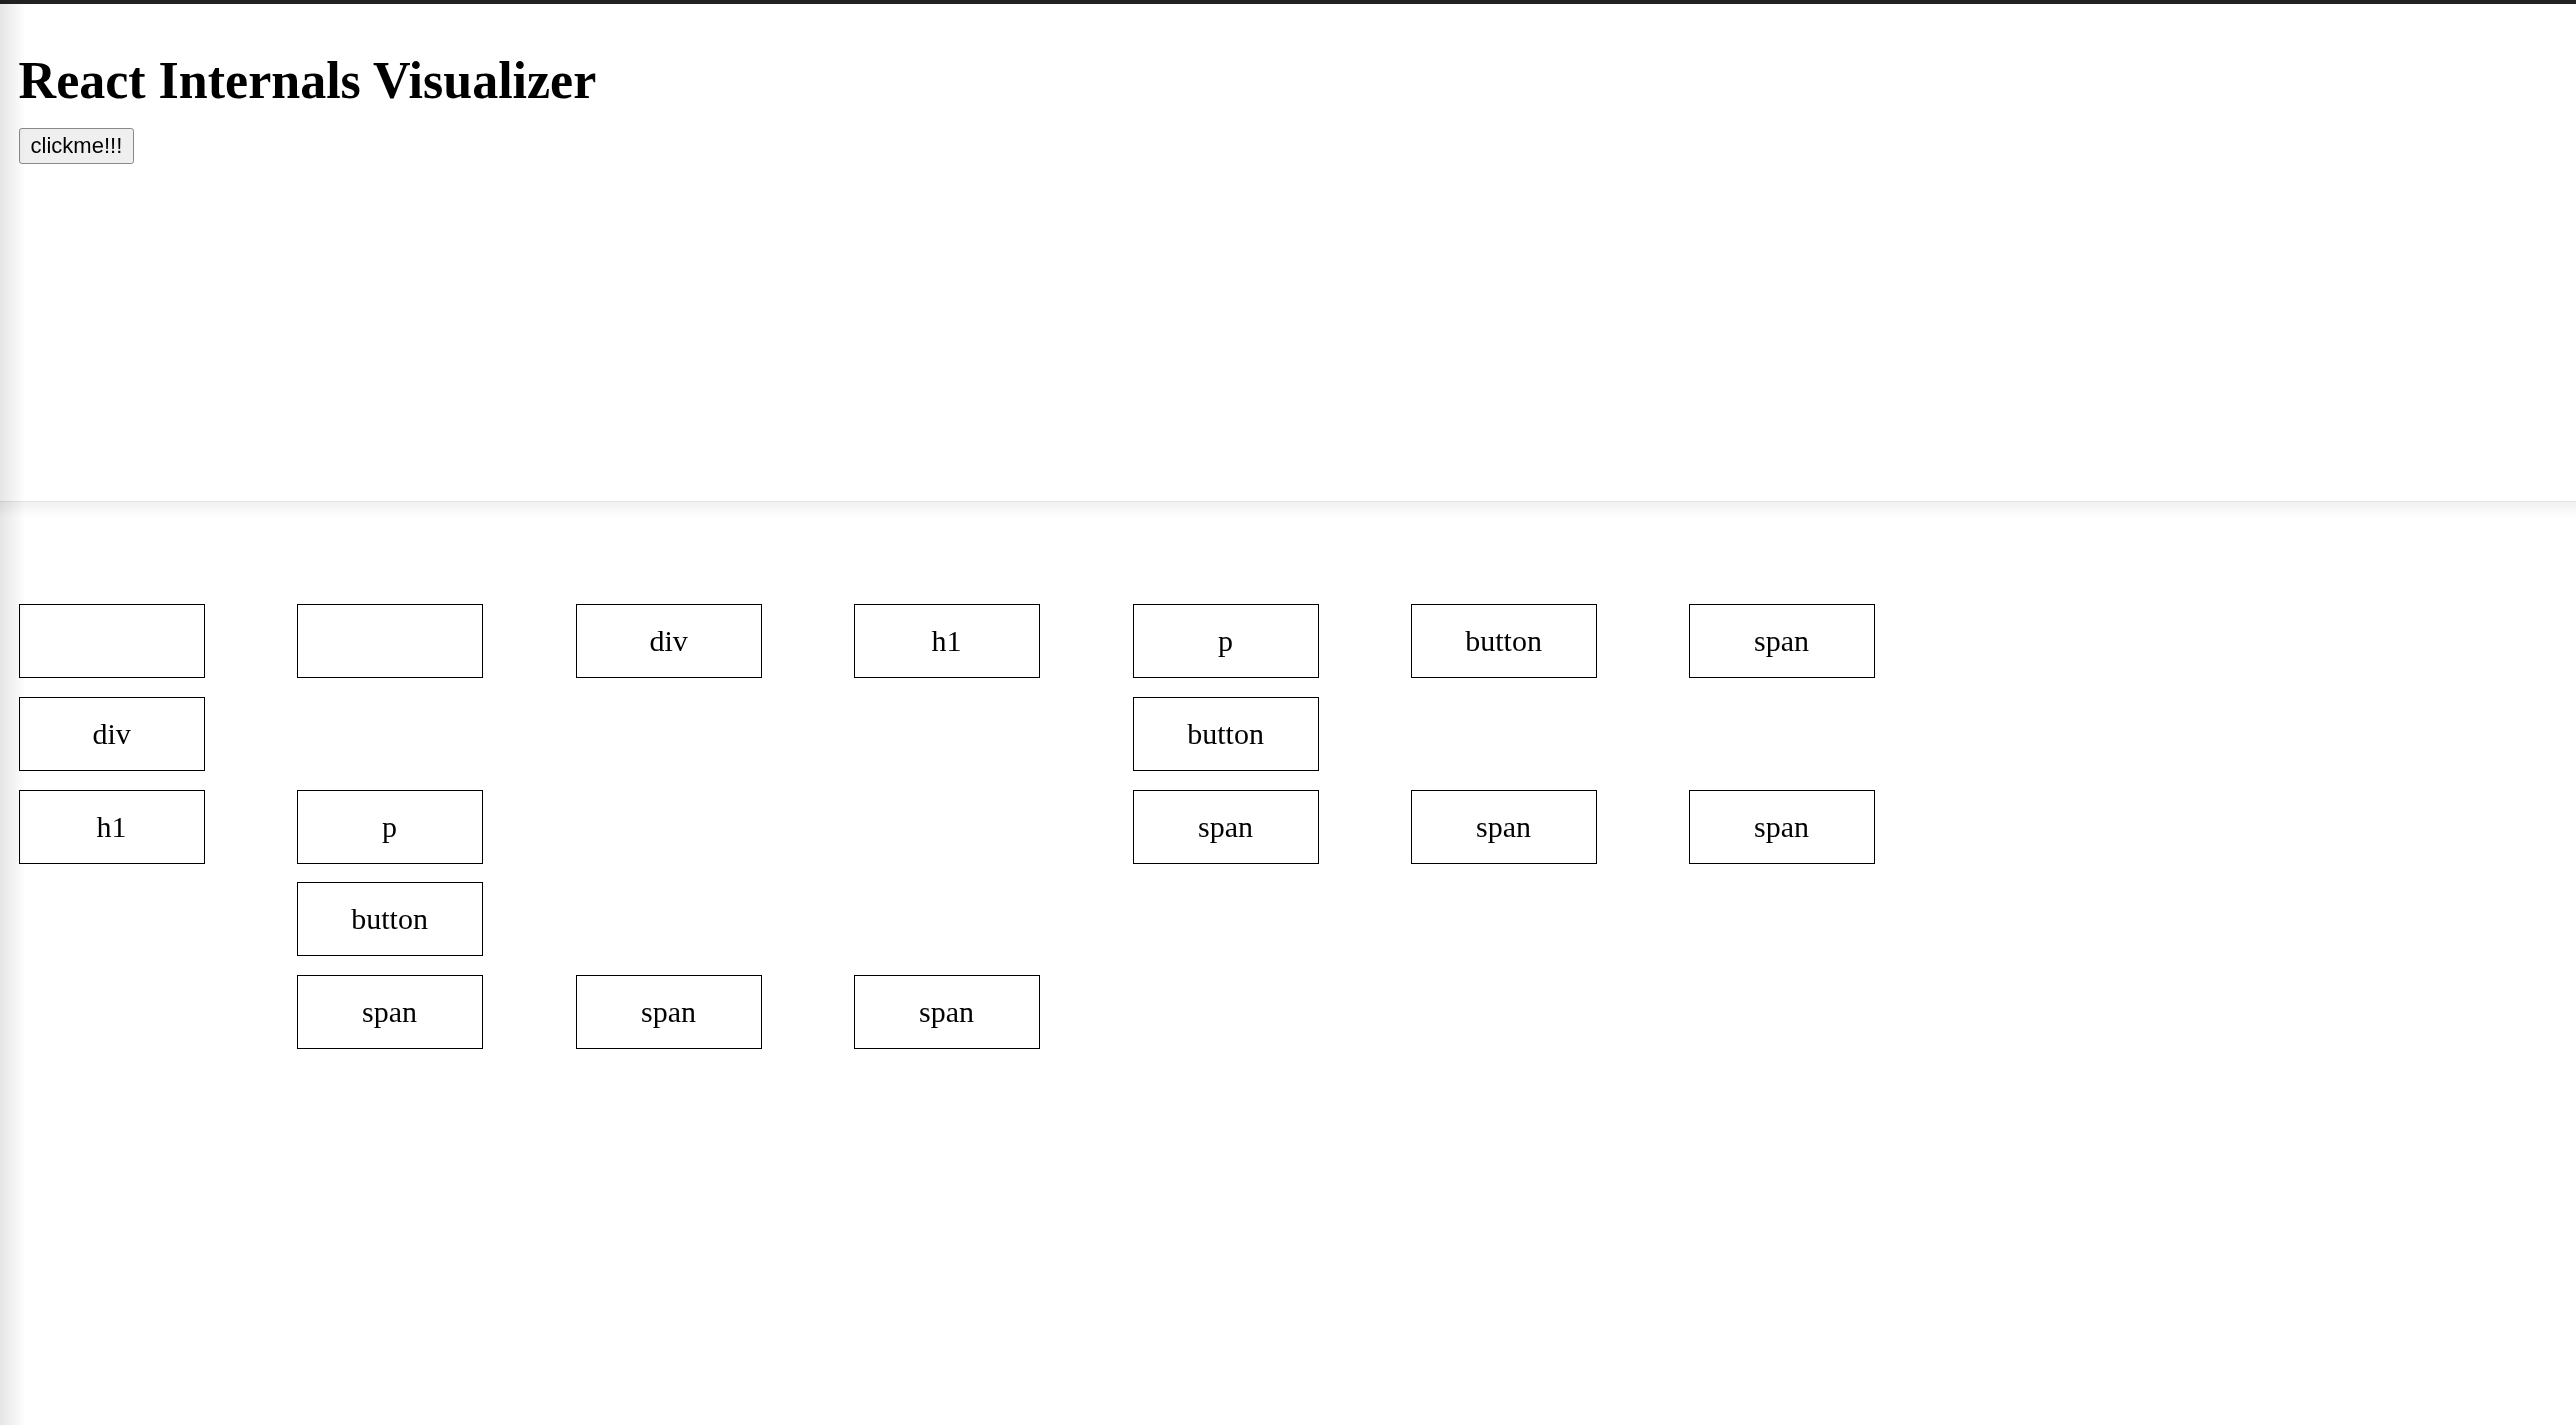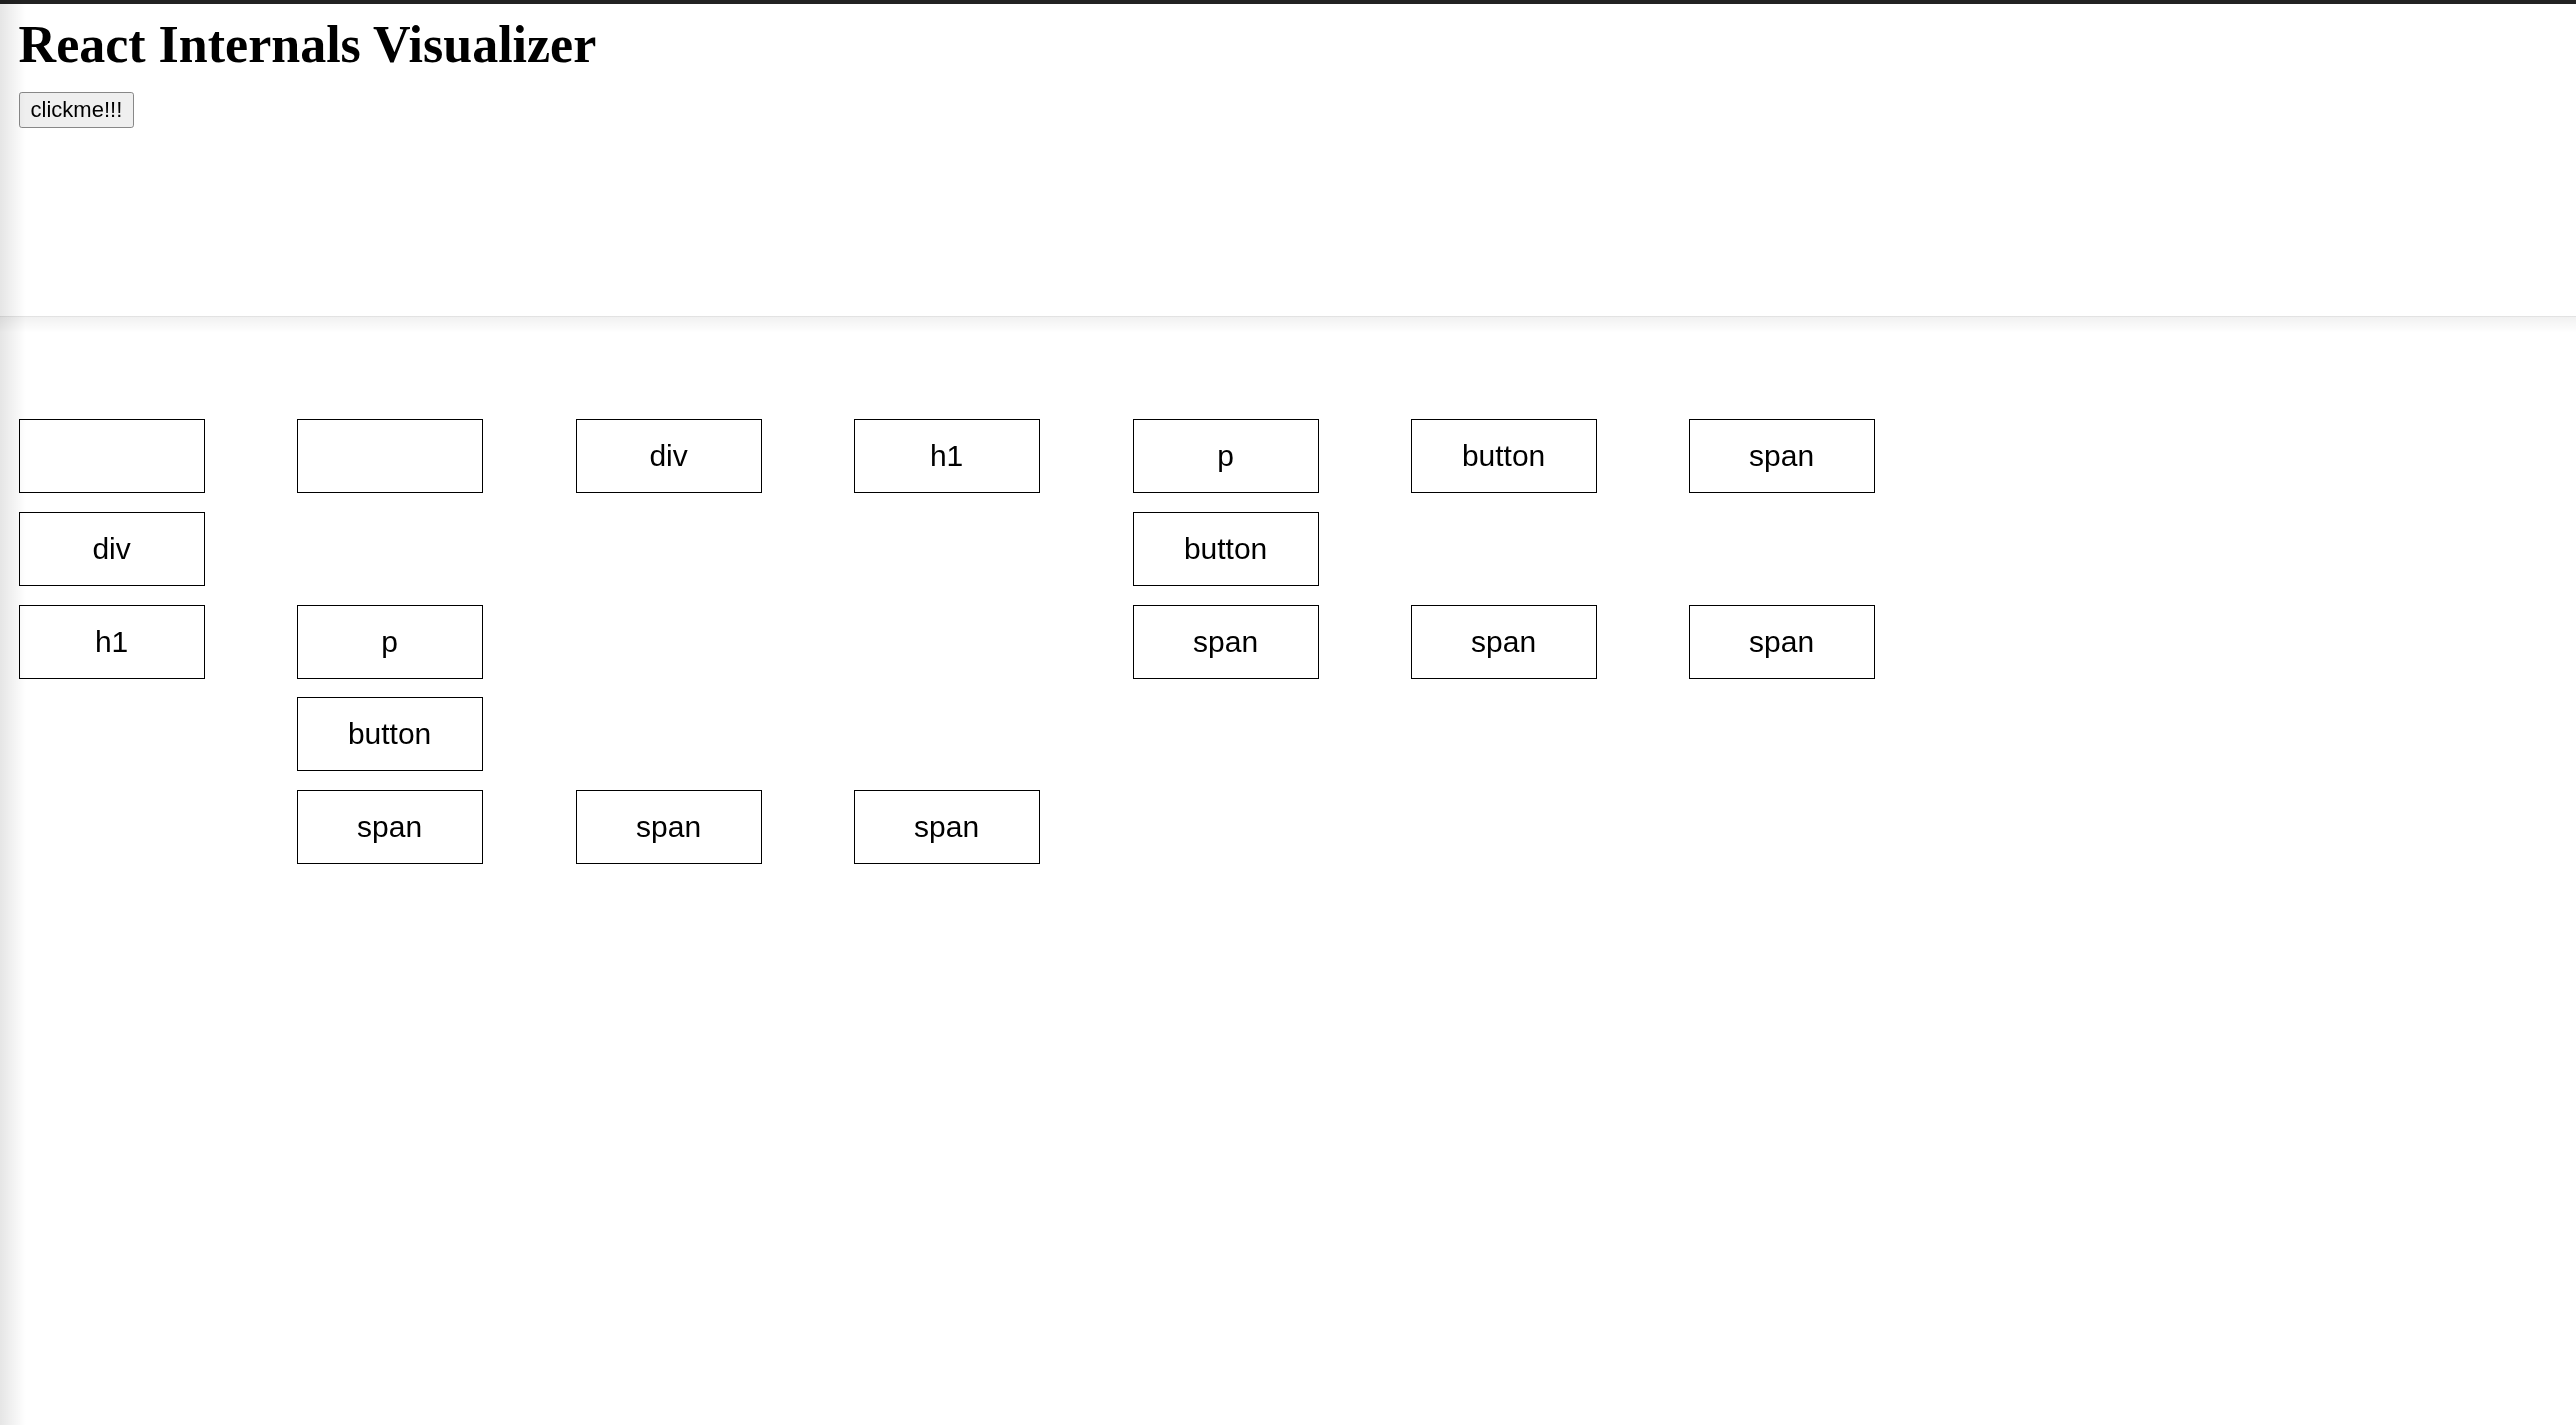--- a/index.html
+++ b/index.html
@@ -32,22 +32,23 @@
       bottom: 0;
       left: 0;
       width: 26px;
       background: linear-gradient(to right, rgba(0,0,0,0.10), rgba(0,0,0,0));
       pointer-events: none;
       z-index: 5;
     }
     .upper-pane {
       position: relative;
       padding: 5.6px 0 0 18.6px;
-      height: 317px;
+      height: 466px;
       border-bottom: 0.9px solid rgba(0,0,0,0.06);
+      margin-top: 36px;
     }
     .upper-pane::after {
       
       content: "";
       position: absolute;
       left: 0;
       right: 0;
       bottom: -16.7px;
       height: 16.7px;
       background: linear-gradient(to bottom, rgba(0,0,0,0.06), rgba(0,0,0,0));
@@ -83,21 +84,21 @@
     }
     .node {
       position: absolute;
       width: 186px;
       height: 74px;
       border: 1.9px solid #000;
       background: #fff;
       display: flex;
       align-items: center;
       justify-content: center;
-      font-family: Liberation Sans, sans-serif;
+      font-family: Liberation Serif, serif;
       font-size: 30px;
     }
   </style>
 </head>
 <body>
 
 <div class="top-edge"></div>
 <div class="left-shadow"></div>
 
 <div class="upper-pane">

